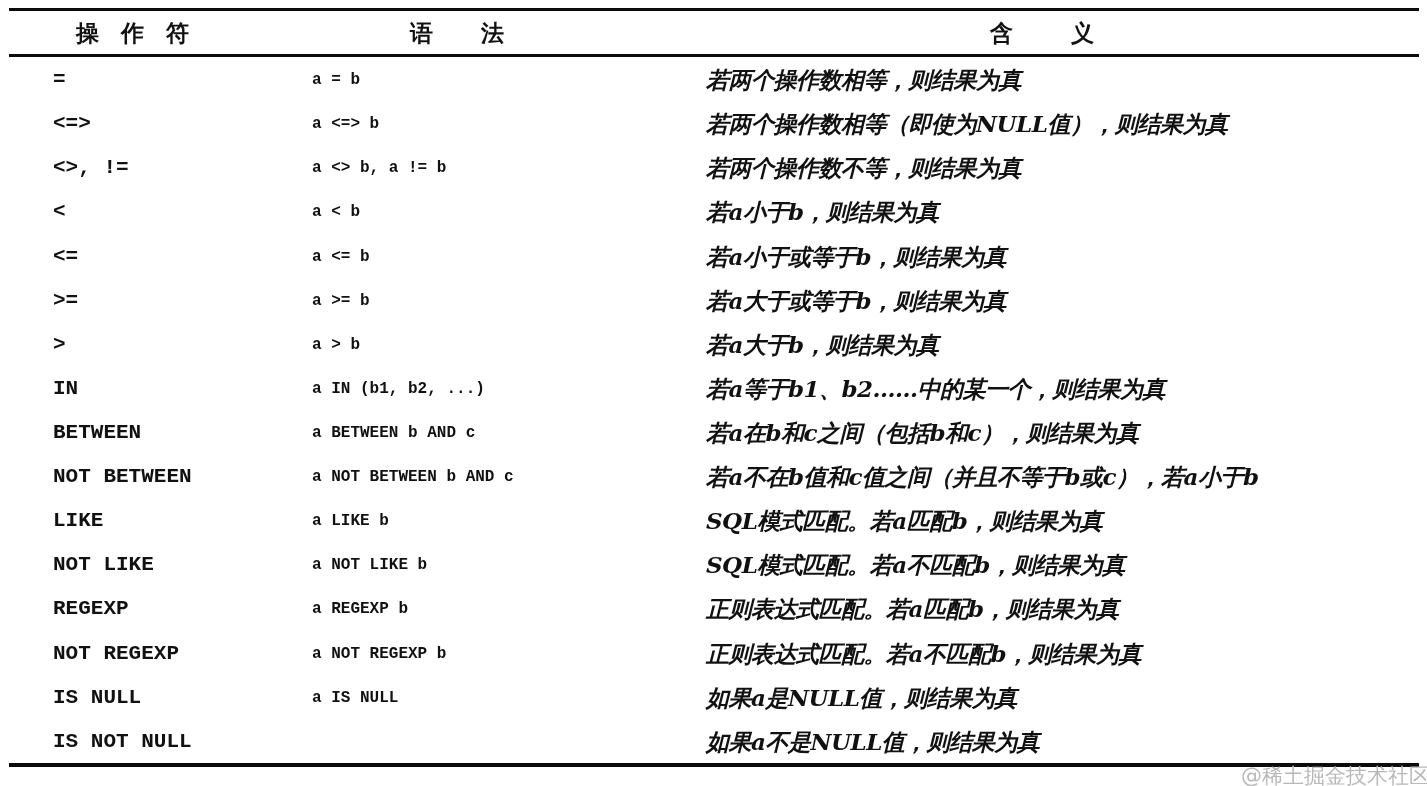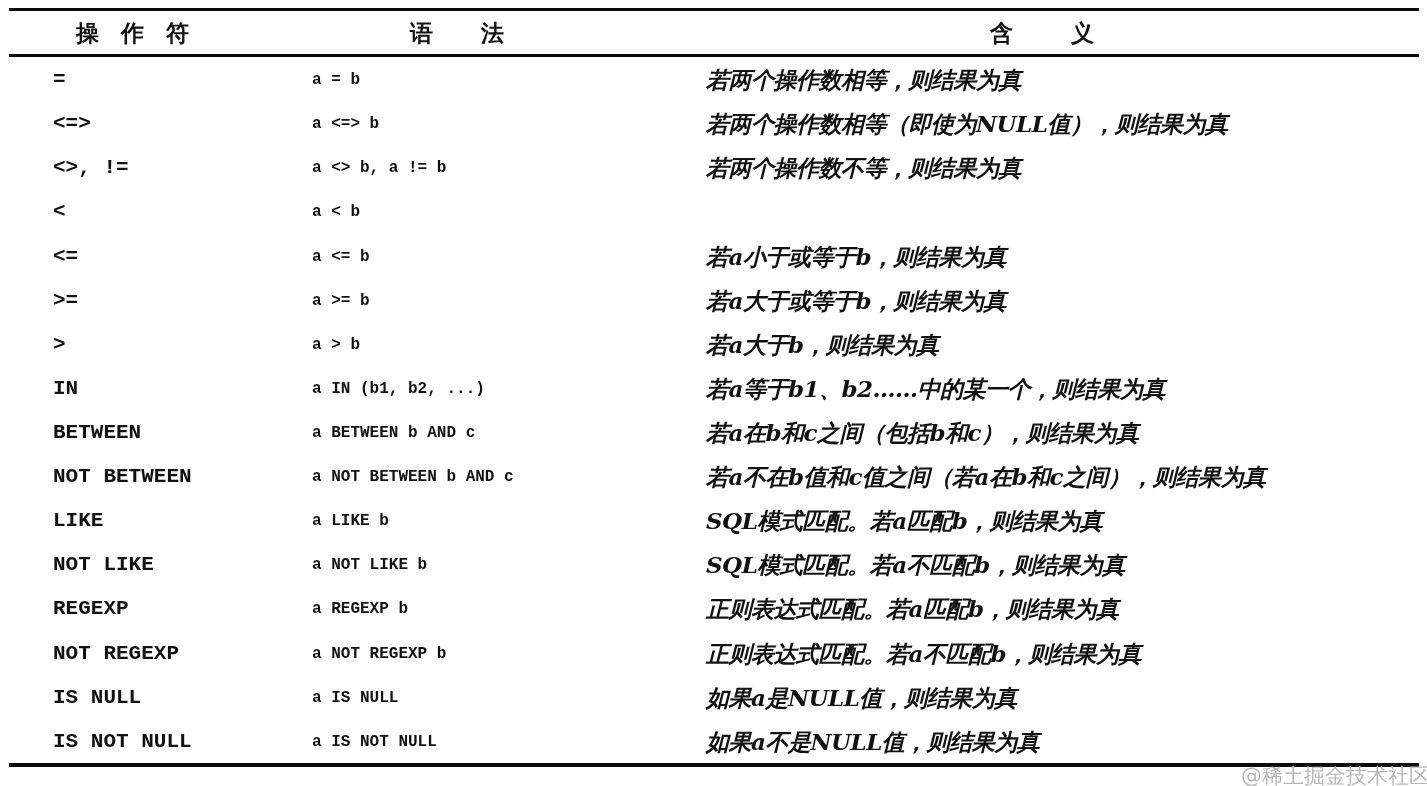--- a/index.html
+++ b/index.html
@@ -129,20 +129,21 @@
       <div class="cell mean">若两个操作数相等（即使为NULL值），则结果为真</div>
     </div>
     <div class="row" style="top:88px">
       <div class="cell op">&lt;&gt;, !=</div>
       <div class="cell syn">a &lt;&gt; b, a != b</div>
       <div class="cell mean">若两个操作数不等，则结果为真</div>
     </div>
     <div class="row" style="top:132px">
       <div class="cell op">&lt;</div>
       <div class="cell syn">a &lt; b</div>
+      <div class="cell mean">若a小于b，则结果为真</div>
     </div>
     <div class="row" style="top:177px">
       <div class="cell op">&lt;=</div>
       <div class="cell syn">a &lt;= b</div>
       <div class="cell mean">若a小于或等于b，则结果为真</div>
     </div>
     <div class="row" style="top:221px">
       <div class="cell op">&gt;=</div>
       <div class="cell syn">a &gt;= b</div>
       <div class="cell mean">若a大于或等于b，则结果为真</div>
@@ -158,21 +159,21 @@
       <div class="cell mean">若a等于b1、b2……中的某一个，则结果为真</div>
     </div>
     <div class="row" style="top:353px">
       <div class="cell op">BETWEEN</div>
       <div class="cell syn">a BETWEEN b AND c</div>
       <div class="cell mean">若a在b和c之间（包括b和c），则结果为真</div>
     </div>
     <div class="row" style="top:397px">
       <div class="cell op">NOT BETWEEN</div>
       <div class="cell syn">a NOT BETWEEN b AND c</div>
-      <div class="cell mean">若a不在b值和c值之间（若a在b和c之间），则结果为真</div>
+      <div class="cell mean">若a不在b值和c值之间（并且不等于b或c），若a小于b</div>
     </div>
     <div class="row" style="top:441px">
       <div class="cell op">LIKE</div>
       <div class="cell syn">a LIKE b</div>
       <div class="cell mean">SQL模式匹配。若a匹配b，则结果为真</div>
     </div>
     <div class="row" style="top:485px">
       <div class="cell op">NOT LIKE</div>
       <div class="cell syn">a NOT LIKE b</div>
       <div class="cell mean">SQL模式匹配。若a不匹配b，则结果为真</div>
@@ -187,21 +188,20 @@
       <div class="cell syn">a NOT REGEXP b</div>
       <div class="cell mean">正则表达式匹配。若a不匹配b，则结果为真</div>
     </div>
     <div class="row" style="top:618px">
       <div class="cell op">IS NULL</div>
       <div class="cell syn">a IS NULL</div>
       <div class="cell mean">如果a是NULL值，则结果为真</div>
     </div>
     <div class="row" style="top:662px">
       <div class="cell op">IS NOT NULL</div>
-      <div class="cell syn">a IS NOT NULL</div>
       <div class="cell mean">如果a不是NULL值，则结果为真</div>
     </div>
   </div>
 
   <div class="rule bottom"></div>
 
   <div class="watermark">@稀土掘金技术社区</div>
 </div>
 
 </body></html>

